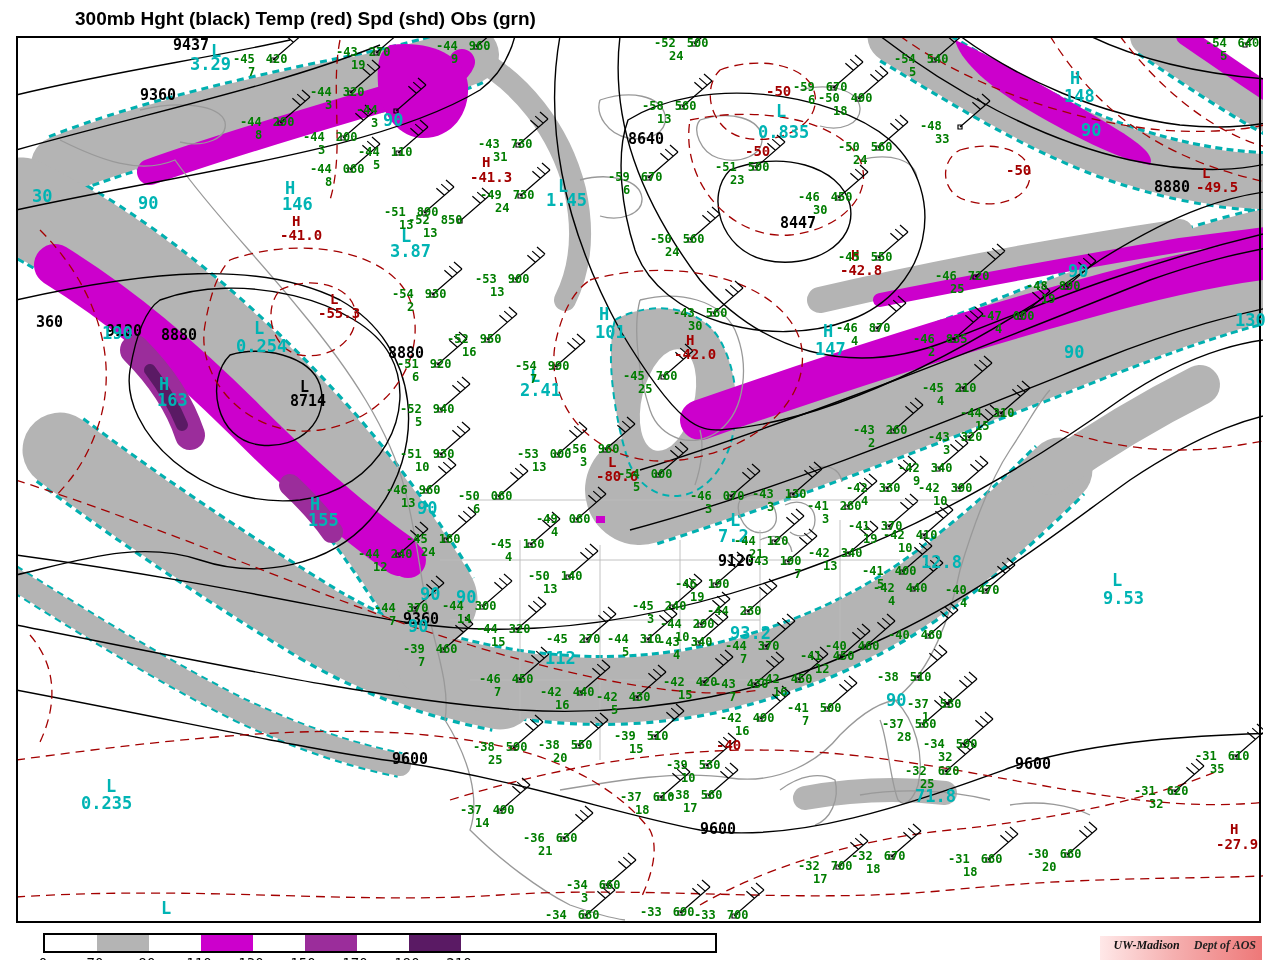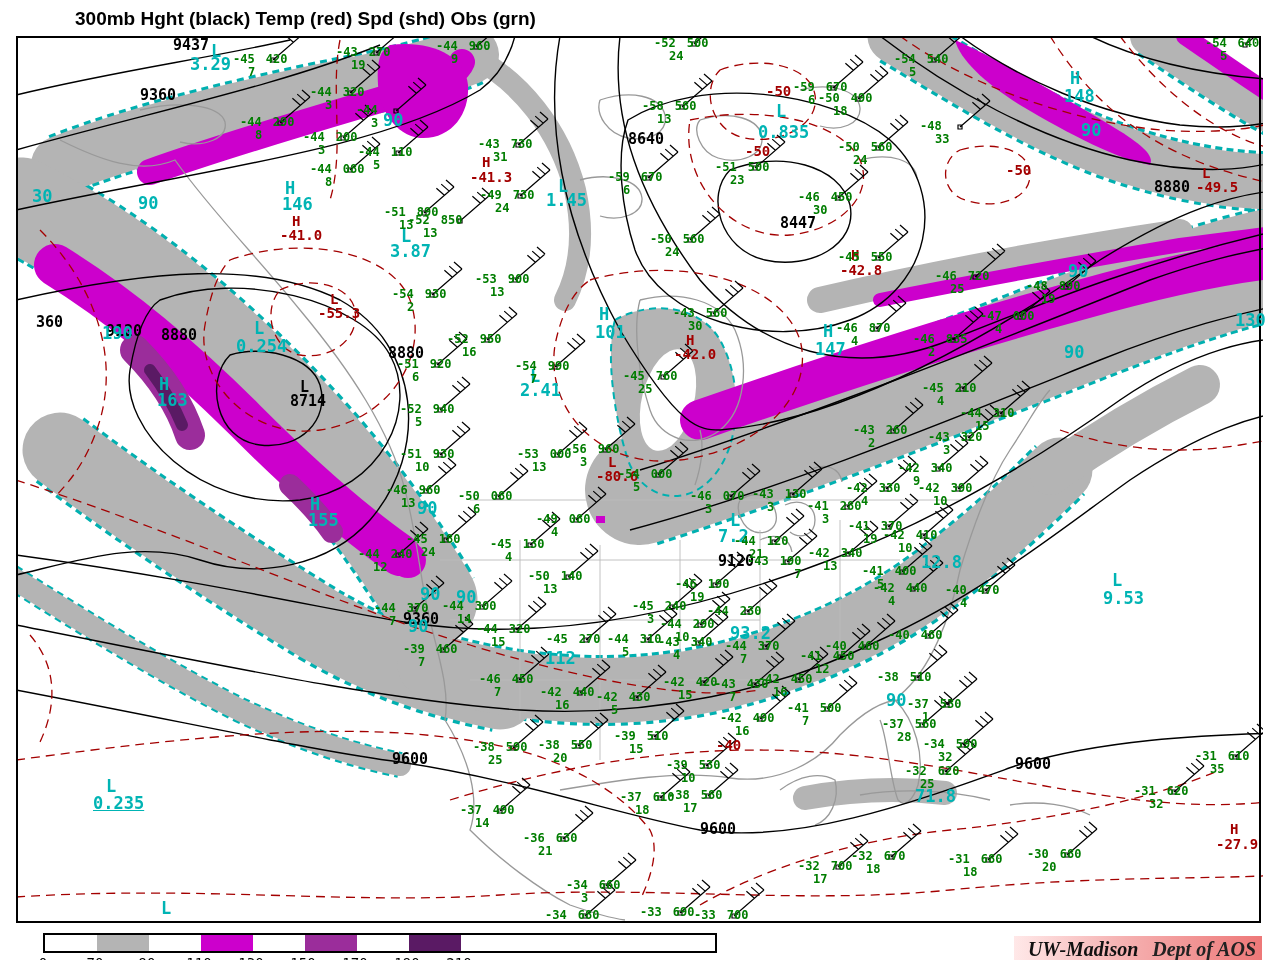--- a/index.html
+++ b/index.html
@@ -15,21 +15,21 @@
   .red{color:#a30000;font-size:14px;}
   .cyn{color:#00b4b4;font-size:17px;}
   .stn{color:#007d00;font-size:12px;line-height:1.05;}
   .stn .sh{margin-left:11px;}
   .stn .ss{margin-left:15px;}
   #colorbar{position:absolute;left:43px;top:933px;width:674px;height:20px;border:2px solid #000;box-sizing:border-box;display:flex;}
   #colorbar .seg{height:100%;width:52px;}
   #colorbar .seg:last-child{flex:1;}
   #cbar-ticks{position:absolute;left:0;top:955px;width:760px;height:16px;}
   #cbar-ticks .tick{position:absolute;transform:translateX(-50%);font-size:14px;color:#000;font-family:"DejaVu Sans Mono",monospace;}
-  #branding{position:absolute;right:18px;top:936px;height:21px;padding:2px 6px 2px 14px;font-family:"Liberation Serif",serif;font-style:italic;font-weight:bold;font-size:20px;color:#111;background:linear-gradient(90deg,#ffe8e8 0%,#f5b0b0 45%,#ee7878 100%);}
+  #branding{position:absolute;right:18px;top:936px;height:21px;padding:2px 6px 2px 14px;font-family:"Liberation Serif",serif;font-style:italic;font-weight:bold;font-size:12px;color:#111;background:linear-gradient(90deg,#ffe8e8 0%,#f5b0b0 45%,#ee7878 100%);}
   #branding .dept{color:#222;margin-left:14px;}
 </style>
 </head>
 <body>
 
 <div id="page">
 
   <div class="title" id="title-left">300mb Hght (black) Temp (red) Spd (shd) Obs (grn)</div>
 
   <svg id="map-svg" width="1280" height="960" viewBox="0 0 1280 960" xmlns="http://www.w3.org/2000/svg">
@@ -329,21 +329,21 @@
       <div class="lbl cyn" style="left: 438px; top: 589px;">90</div>
       <div class="lbl cyn" style="left: 390px; top: 618px;">90</div>
       <div class="lbl cyn" style="left: 527px; top: 650px;">112</div>
       <div class="lbl cyn" style="left: 712px; top: 512px;">L</div>
       <div class="lbl cyn" style="left: 700px; top: 528px;">7.2</div>
       <div class="lbl cyn" style="left: 712px; top: 625px;">93.2</div>
       <div class="lbl cyn" style="left: 903px; top: 554px;">12.8</div>
       <div class="lbl cyn" style="left: 1094px; top: 572px;">L</div>
       <div class="lbl cyn" style="left: 1085px; top: 590px;">9.53</div>
       <div class="lbl cyn" style="left: 88px; top: 778px;">L</div>
-      <div class="lbl cyn" style="left: 75px; top: 795px; text-decoration: underline;">0.235</div>
+      <div class="lbl cyn" style="left: 63px; top: 795px;">0.235</div>
       <div class="lbl cyn" style="left: 143px; top: 900px;">L</div>
       <div class="lbl cyn" style="left: 868px; top: 692px;">90</div>
       <div class="lbl cyn" style="left: 897px; top: 788px;">71.8</div>
       <div class="lbl stn" style="left: 215px; top: 53px;"><span class="st">-45</span><span class="sh">420</span><br><span class="ss">7</span></div>
       <div class="lbl stn" style="left: 318px; top: 46px;"><span class="st">-43</span><span class="sh">270</span><br><span class="ss">19</span></div>
       <div class="lbl stn" style="left: 292px; top: 86px;"><span class="st">-44</span><span class="sh">320</span><br><span class="ss">3</span></div>
       <div class="lbl stn" style="left: 338px; top: 104px;"><span class="st">-44</span><span class="sh"></span><br><span class="ss">3</span></div>
       <div class="lbl stn" style="left: 222px; top: 116px;"><span class="st">-44</span><span class="sh">290</span><br><span class="ss">8</span></div>
       <div class="lbl stn" style="left: 285px; top: 131px;"><span class="st">-44</span><span class="sh">200</span><br><span class="ss">3</span></div>
       <div class="lbl stn" style="left: 340px; top: 146px;"><span class="st">-44</span><span class="sh">110</span><br><span class="ss">5</span></div>

